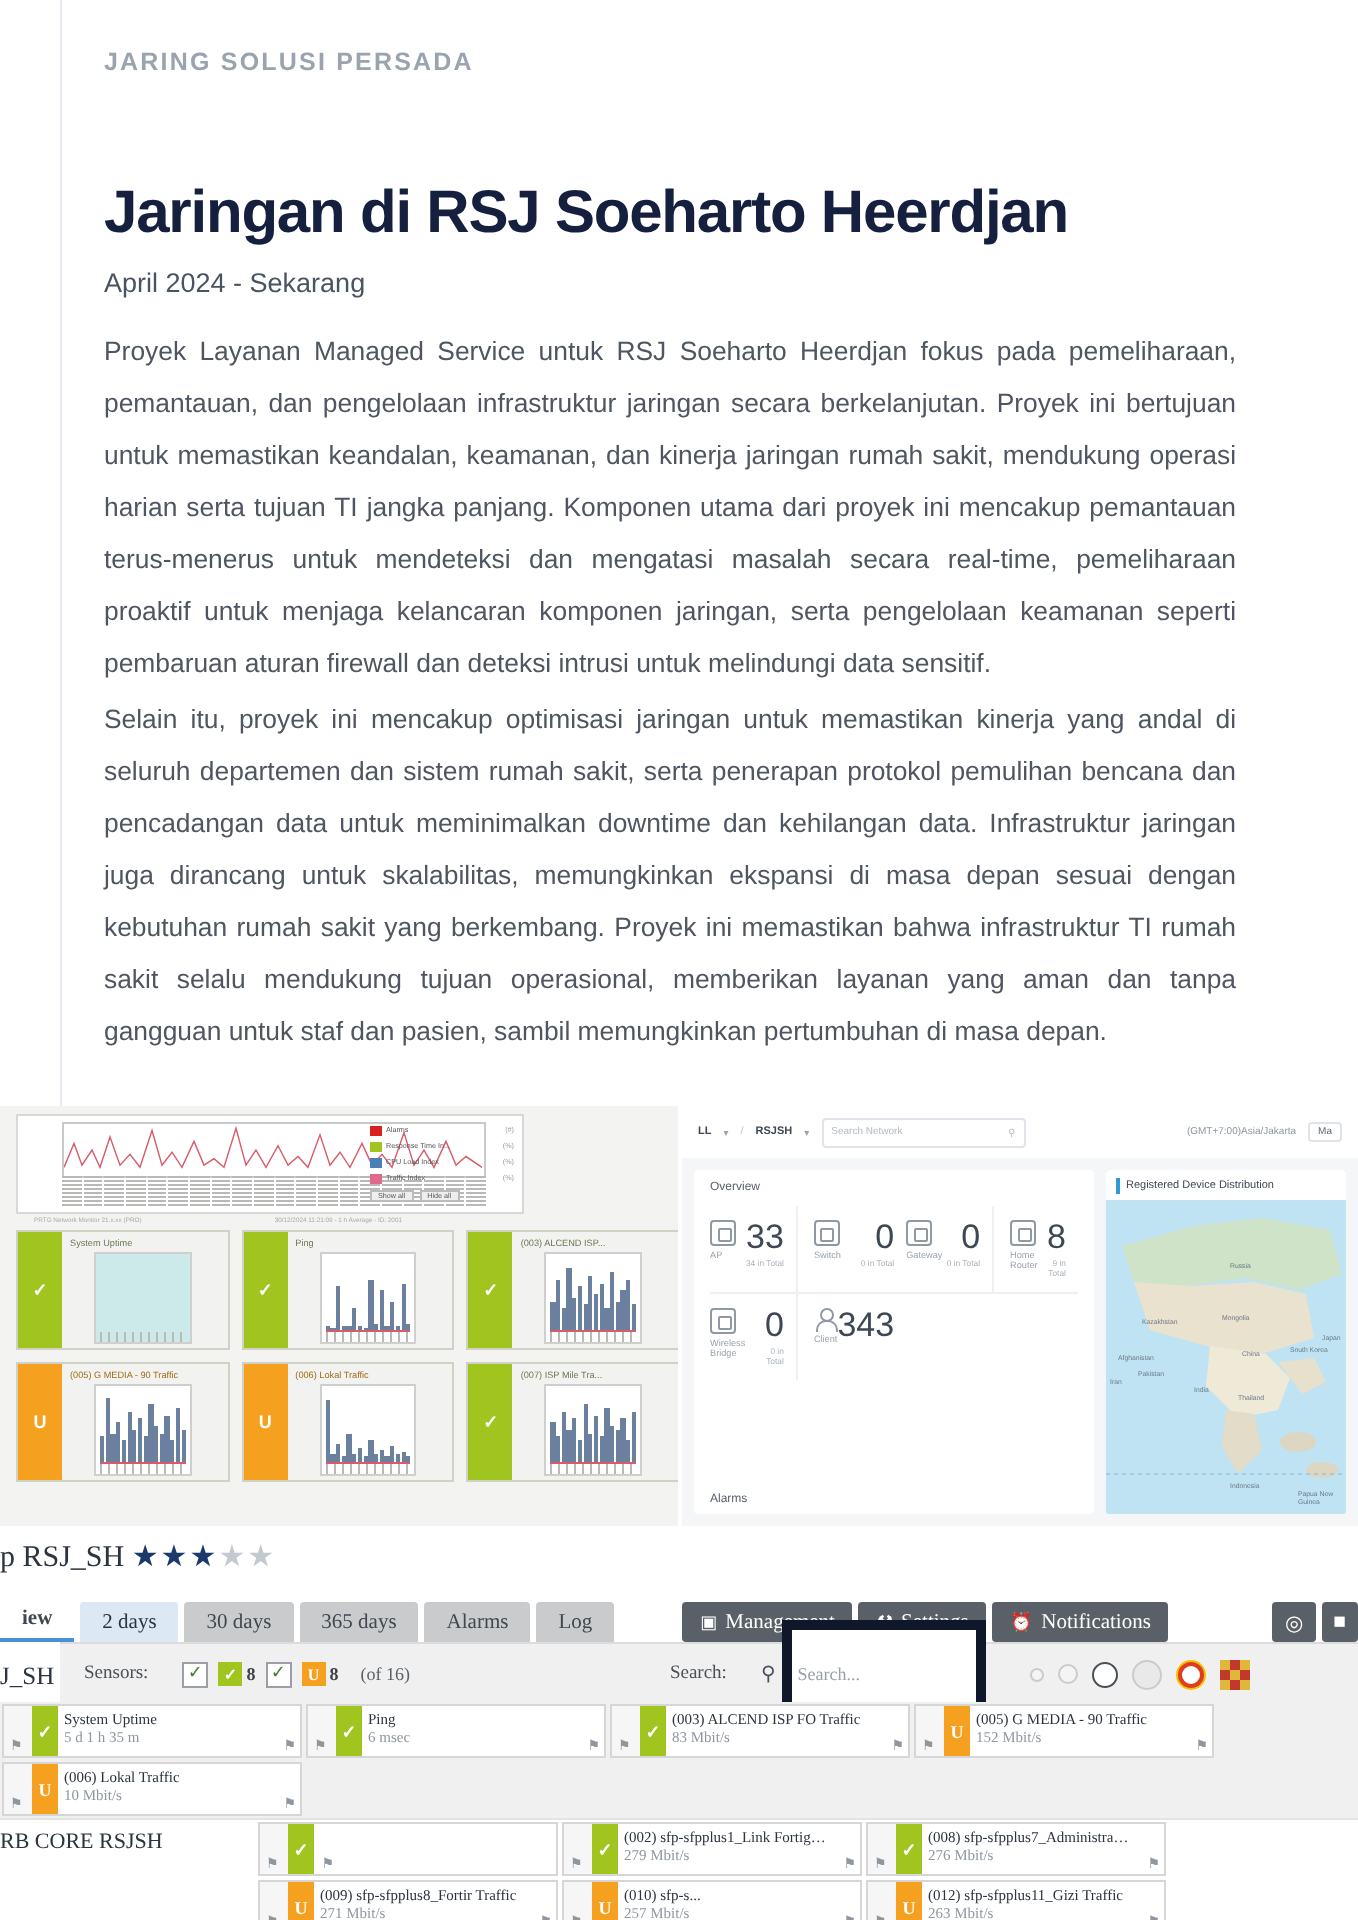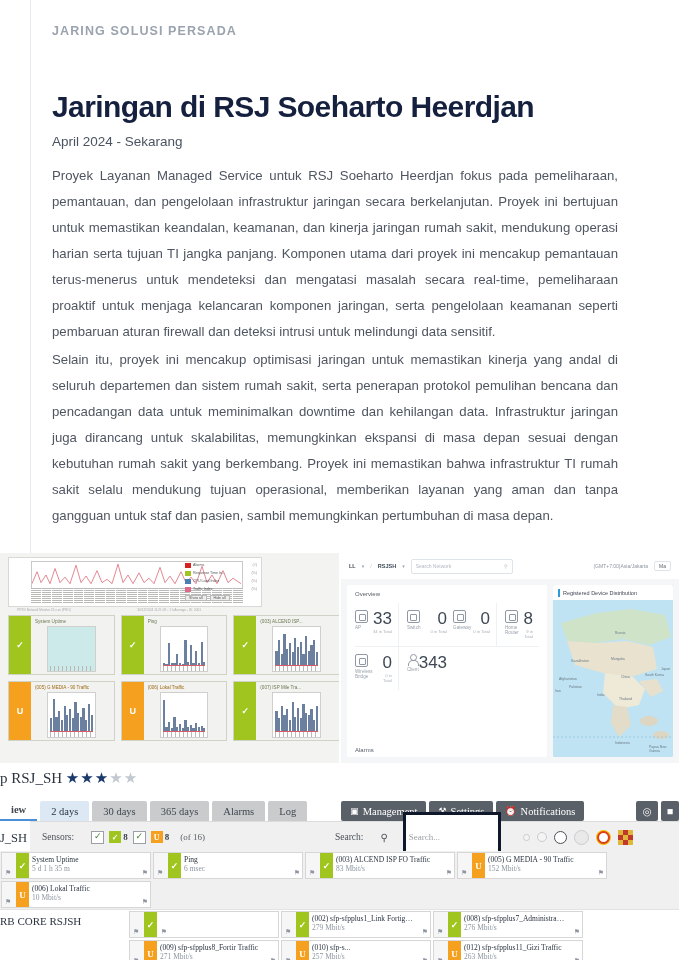--- a/index.html
+++ b/index.html
@@ -144,22 +144,22 @@
   .chk{width:11px;height:11px;border:1px solid #9aa0a6;background:#fff;color:#3f7e2f;
     font-size:9px;line-height:9px;text-align:center;}
   .pill{display:flex;align-items:center;gap:2px;}
   .badge{width:12px;height:12px;color:#fff;font-size:8px;font-weight:700;
     display:flex;align-items:center;justify-content:center;}
   .badge.ok{background:#9fc51e;}
   .badge.unk{background:#f5a01e;}
   .cnt{font-size:9px;font-weight:700;color:#3b4148;}
   .ofn{font-size:9px;color:#5a6067;margin-left:6px;}
   .searchwrap{display:flex;align-items:center;gap:3px;}
-  .searchbox{width:86px;height:13px;border:3px solid #0f172a;background:#fff;
-    font-size:9px;color:#9aa0a6;padding:16px 3px;display:flex;align-items:center;margin-left:12px;}
+  .searchbox{width:86px;height:13px;border:5px solid #0f172a;background:#fff;
+    font-size:9px;color:#9aa0a6;padding:16px 3px;display:flex;align-items:center;}
   .dots{display:flex;align-items:center;gap:7px;margin-left:22px;}
   .dot{border-radius:50%;border:1px solid #c9cbcd;}
   .gauge{width:15px;height:15px;border-radius:50%;background:#f2c200;
     display:flex;align-items:center;justify-content:center;}
   .gauge i{width:9px;height:9px;border-radius:50%;border:2px solid #e03c1f;background:#fff;display:block;}
   .tile{width:15px;height:15px;display:grid;grid-template-columns:1fr 1fr 1fr;grid-template-rows:1fr 1fr 1fr;}
 
   .tbl{position:absolute;left:0;top:88px;right:0;bottom:0;}
   .tblhead{position:absolute;left:0;top:-20px;font-size:12.5px;color:#2b3440;}
   .trow{display:flex;align-items:stretch;border-bottom:1px solid #e3e3e3;min-height:28px;}

